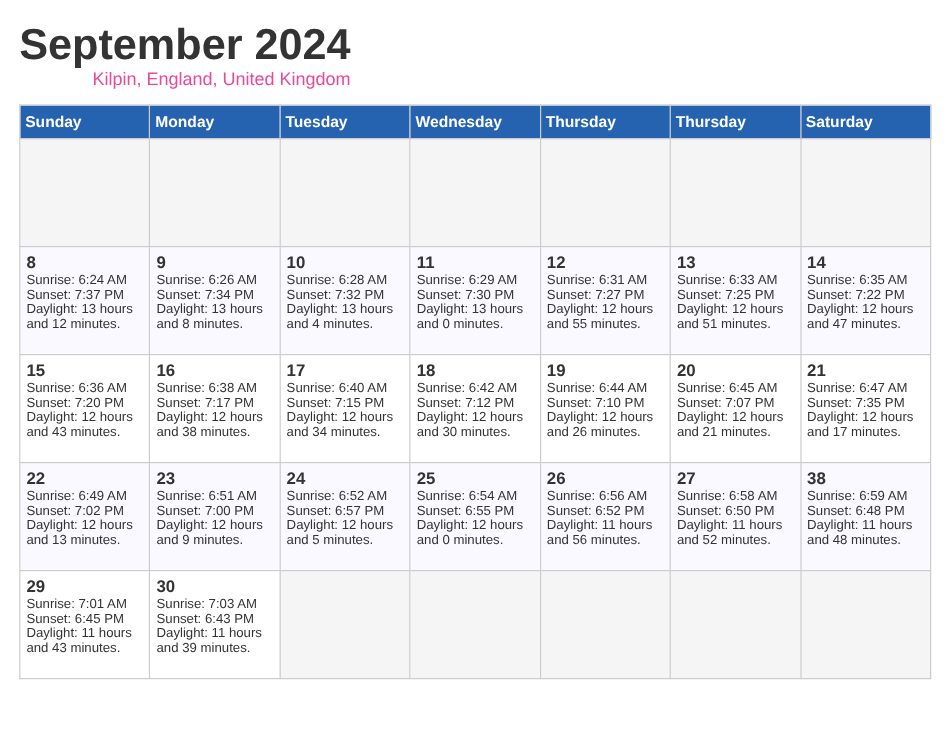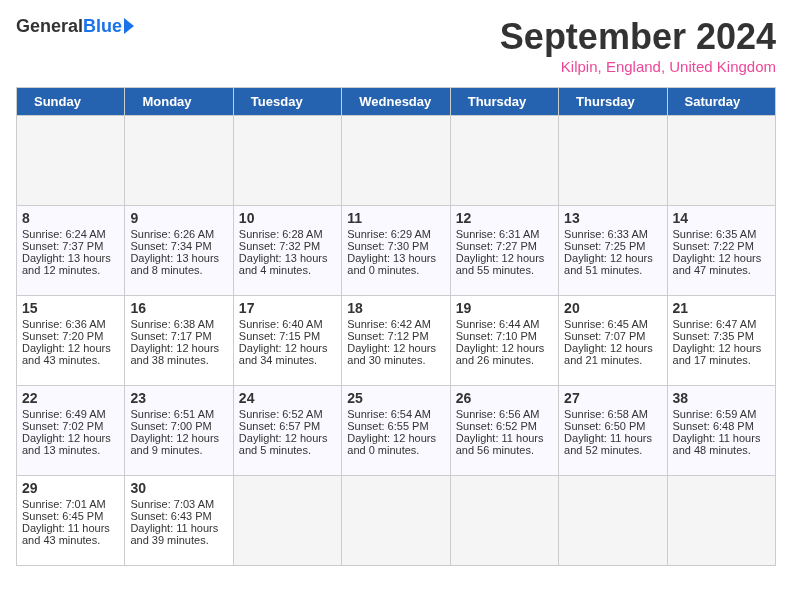--- a/index.html
+++ b/index.html
@@ -58,21 +58,21 @@
     table {
       width: 100%;
       border-collapse: collapse;
       table-layout: fixed;
     }
     th {
       background-color: #2563b0;
       color: #fff;
       font-size: 13px;
       font-weight: bold;
-      padding: 6px 17px;
+      padding: 6px 4px;
       text-align: left;
       border: 1px solid #ccc;
     }
     td {
       vertical-align: top;
       border: 1px solid #ccc;
       padding: 4px 5px;
       height: 90px;
       background: #fff;
       font-size: 11px;
@@ -91,27 +91,20 @@
       background-color: #f9f9ff;
     }
     tr:nth-child(odd) td:not(.empty-cell) {
       background-color: #fff;
     }
   </style>
 </head>
 <body>
 
 <div class="header">
-  <div class="logo">
-    <div class="logo-text">
-      <span class="logo-general">General</span>
-      <span class="logo-blue">Blue</span>
-      <div class="logo-arrow"></div>
-    </div>
-  </div>
   <div class="title-section">
     <div class="month-title">September 2024</div>
     <div class="location">Kilpin, England, United Kingdom</div>
   </div>
 </div>
 
 <table>
   <thead>
     <tr>
     <th>Sunday</th>

